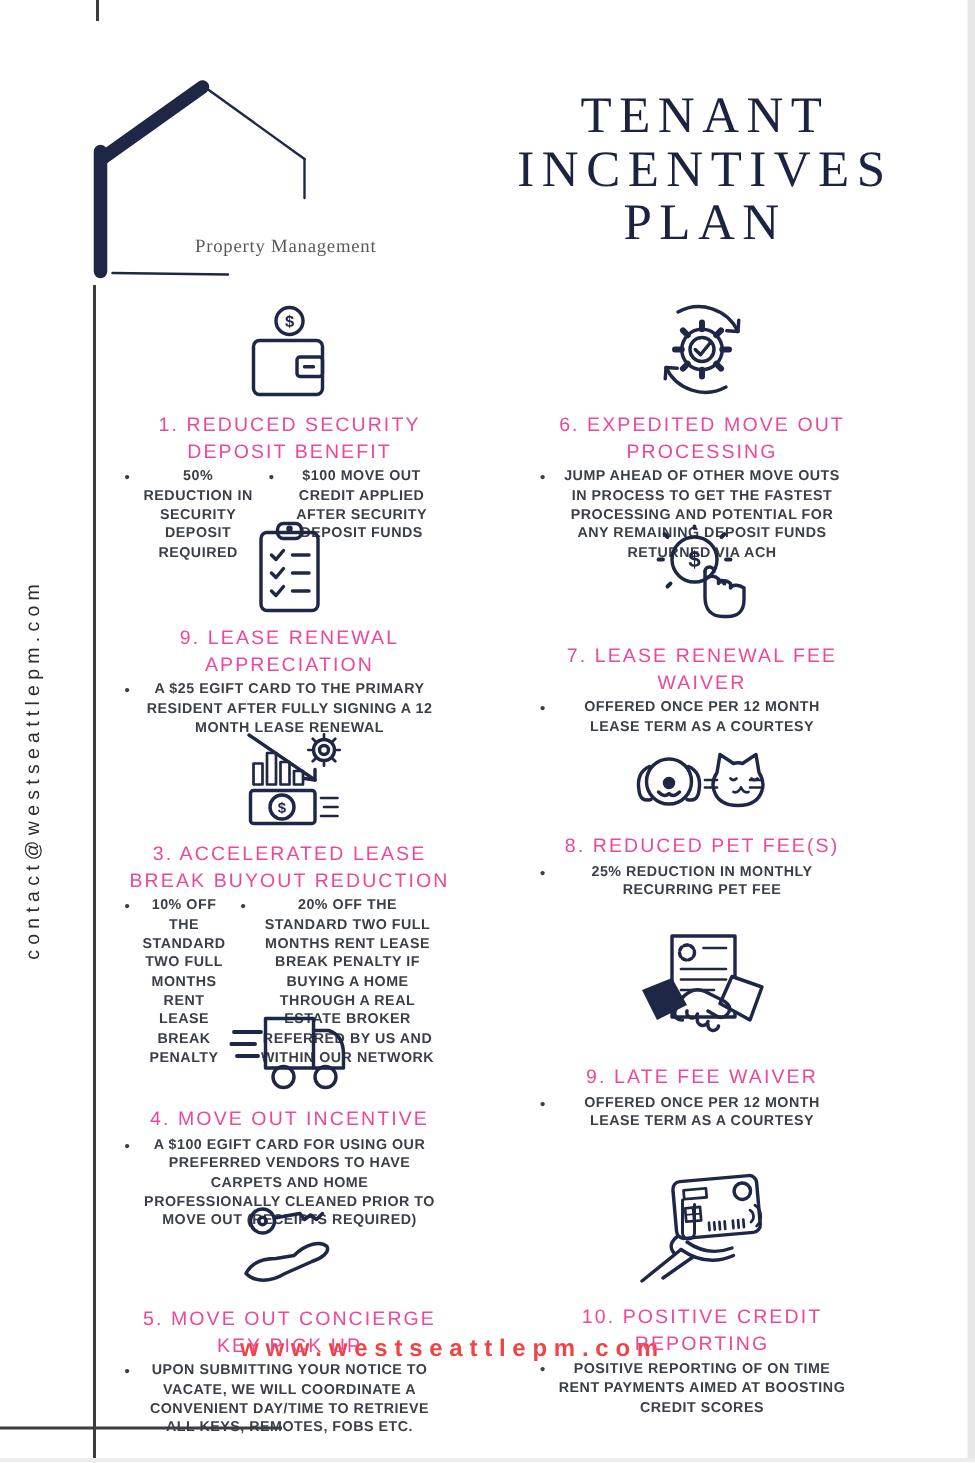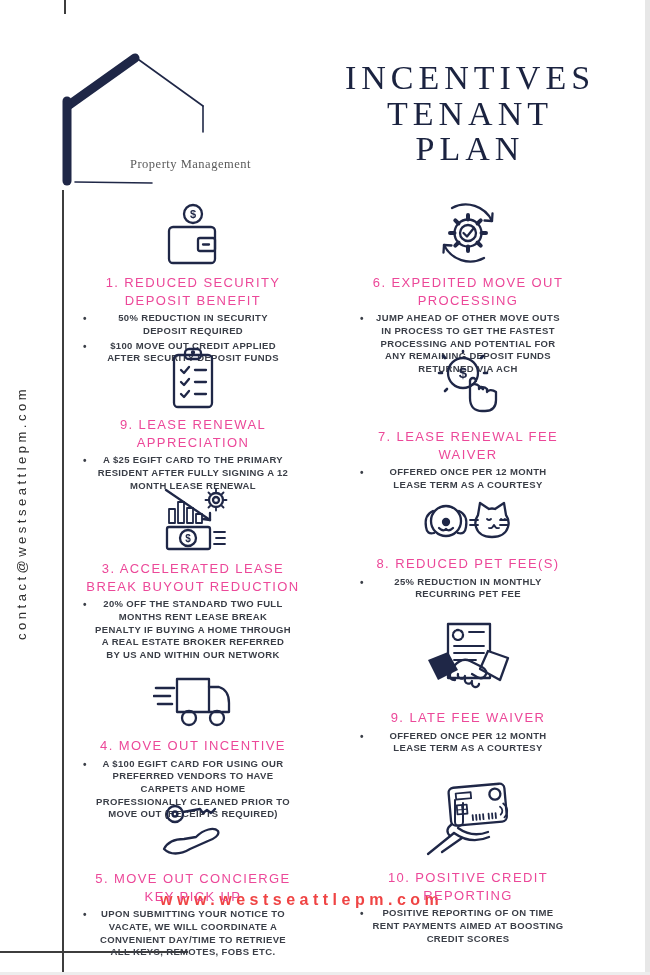--- a/index.html
+++ b/index.html
@@ -34,21 +34,21 @@
   .site-url{position:absolute;left:160px;top:891px;width:350px;text-align:left;
          font-size:16px;letter-spacing:4.5px;font-weight:700;color:#ef4444;}
 
   
   .item{position:absolute;display:flex;flex-direction:column;align-items:center;}
   .col-left .item{left:85px;width:216px;}
   .col-right .item{left:362px;width:212px;}
   .item .icon{margin-bottom:7px;}
   .item h3{margin:0 0 3px 0;font-size:13px;font-weight:500;letter-spacing:1.4px;
            color:#ec4899;text-align:center;line-height:1.35;}
-  .item ul{list-style:none;margin:0;padding:0;display:flex;flex-direction:column;gap:2px;}
+  .item ul{list-style:none;margin:0;padding:0;display:flex;flex-direction:row;gap:2px;}
   .item li{position:relative;text-align:center;font-size:9.5px;font-weight:700;
            letter-spacing:0.35px;line-height:1.34;color:#3a3e47;padding:0 10px;}
   .item li::before{content:"•";position:absolute;left:-2px;top:0;color:#3a3e47;font-size:10px;}
 
   svg.ic{stroke:#1f2747;fill:none;stroke-width:2.3;stroke-linecap:round;stroke-linejoin:round;}
   svg.ic text{stroke:none;fill:#1f2747;font-family:"Liberation Sans",sans-serif;font-weight:bold;}
 </style>
 </head>
 <body>
 
@@ -61,22 +61,22 @@
   <svg class="logo-house ic" width="160" height="136" viewBox="0 0 160 136">
     <line x1="80" y1="5" x2="14" y2="52" stroke-width="9"></line>
     <line x1="12" y1="48" x2="12" y2="128" stroke-width="9"></line>
     <line x1="80" y1="4" x2="148" y2="53" stroke-width="1.6"></line>
     <line x1="148" y1="53" x2="148" y2="79" stroke-width="1.6"></line>
     <line x1="20" y1="129" x2="97" y2="130" stroke-width="1.6"></line>
   </svg>
   <div class="logo-tagline">Property Management</div>
 
   <div class="title">
+    <div>TENANT</div>
     <div>INCENTIVES</div>
-    <div>TENANT</div>
     <div>PLAN</div>
   </div>
 
   <div class="email-rail">
     <span>contact@westseattlepm.com</span>
   </div>
 
   <div class="site-url">www.westseattlepm.com</div>
 
   <div class="col-left">
@@ -122,20 +122,21 @@
         <circle cx="60" cy="13" r="7"></circle>
         <circle cx="60" cy="13" r="3"></circle>
         <path d="M60,4.5 v-2 M60,21.5 v2 M51.5,13 h-2 M68.5,13 h2 M54,7 l-1.5,-1.5 M66,7 l1.5,-1.5 M54,19 l-1.5,1.5 M66,19 l1.5,1.5" stroke-width="1.8"></path>
         <rect x="11" y="40" width="43" height="22" rx="2"></rect>
         <circle cx="32" cy="51" r="8"></circle>
         <text x="32" y="55" font-size="10" text-anchor="middle">$</text>
         <path d="M58,45 h11 M60,51 h9 M58,57 h11" stroke-width="1.8"></path>
       </svg>
       <h3>3. ACCELERATED LEASE BREAK BUYOUT REDUCTION</h3>
       <ul>
+        <li>10% OFF THE STANDARD TWO FULL MONTHS RENT LEASE BREAK PENALTY</li>
         <li>20% OFF THE STANDARD TWO FULL MONTHS RENT LEASE BREAK PENALTY IF BUYING A HOME THROUGH A REAL ESTATE BROKER REFERRED BY US AND WITHIN OUR NETWORK</li>
       </ul>
     </div>
 
     <div class="item" style="top:674px;">
       <svg class="ic icon" width="80" height="56" viewBox="0 0 80 56" stroke-width="3">
         <rect x="24" y="5" width="32" height="33"></rect>
         <path d="M56,13 h10 q10,3 10,16 v9 h-20"></path>
         <circle cx="36" cy="44" r="7"></circle>
         <circle cx="64" cy="44" r="7"></circle>

